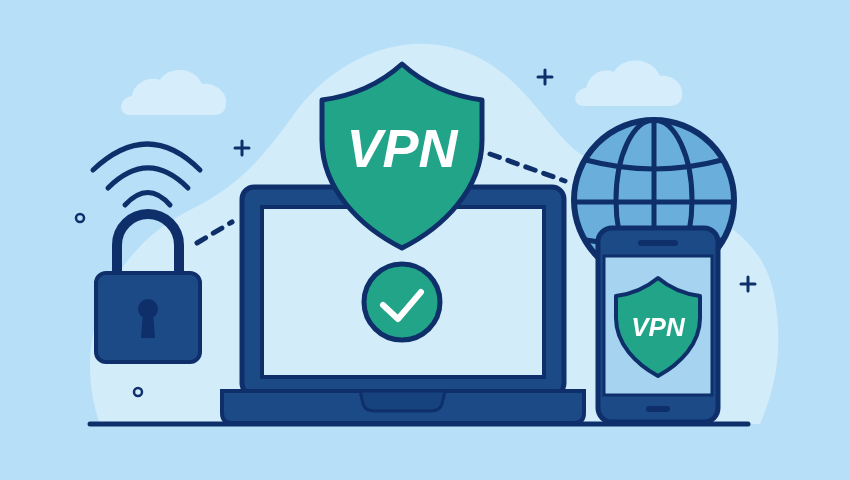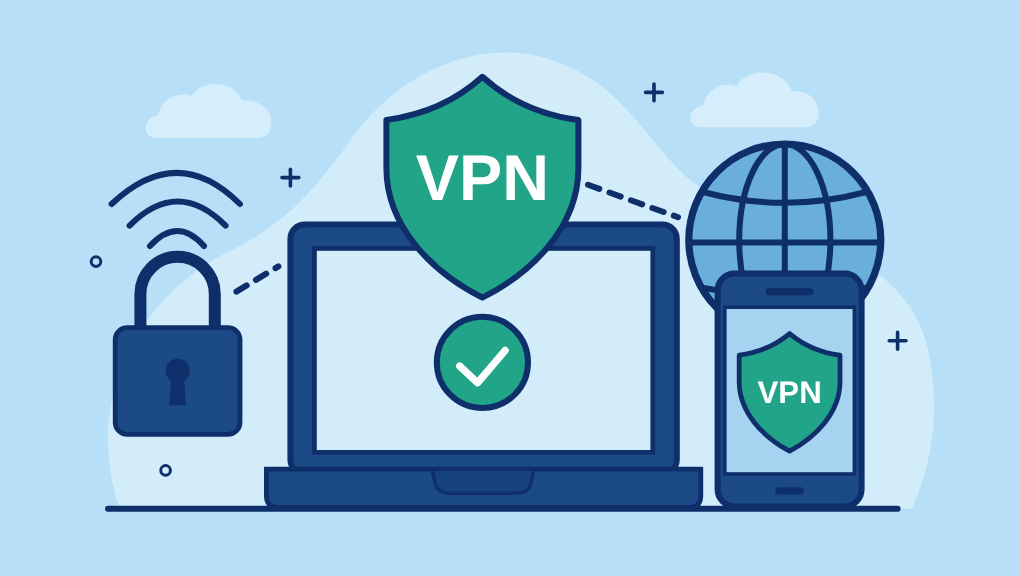--- a/index.html
+++ b/index.html
@@ -7,20 +7,21 @@
       padding: 0;
       width: 850px;
       height: 480px;
       overflow: hidden;
       background: #b7e0f8;
     }
     .scene {
       position: relative;
       width: 850px;
       height: 480px;
+      font-style: italic;
     }
     svg.art {
       position: absolute;
       left: 0;
       top: 0;
       width: 850px;
       height: 480px;
     }
     .vpn-text {
       font-family: "Liberation Sans", "DejaVu Sans", sans-serif;

